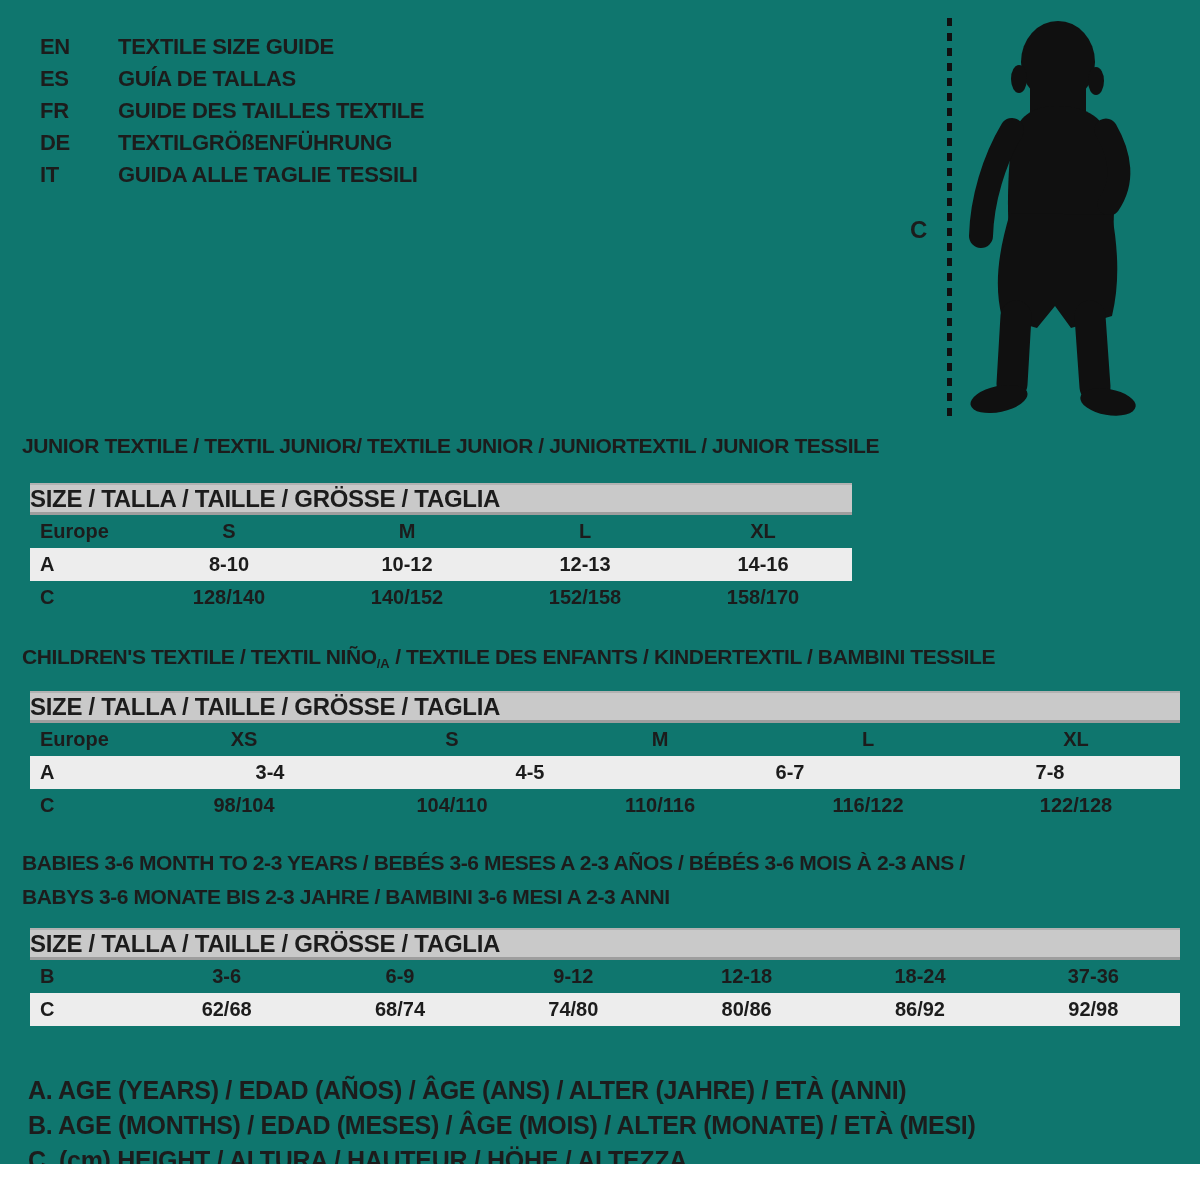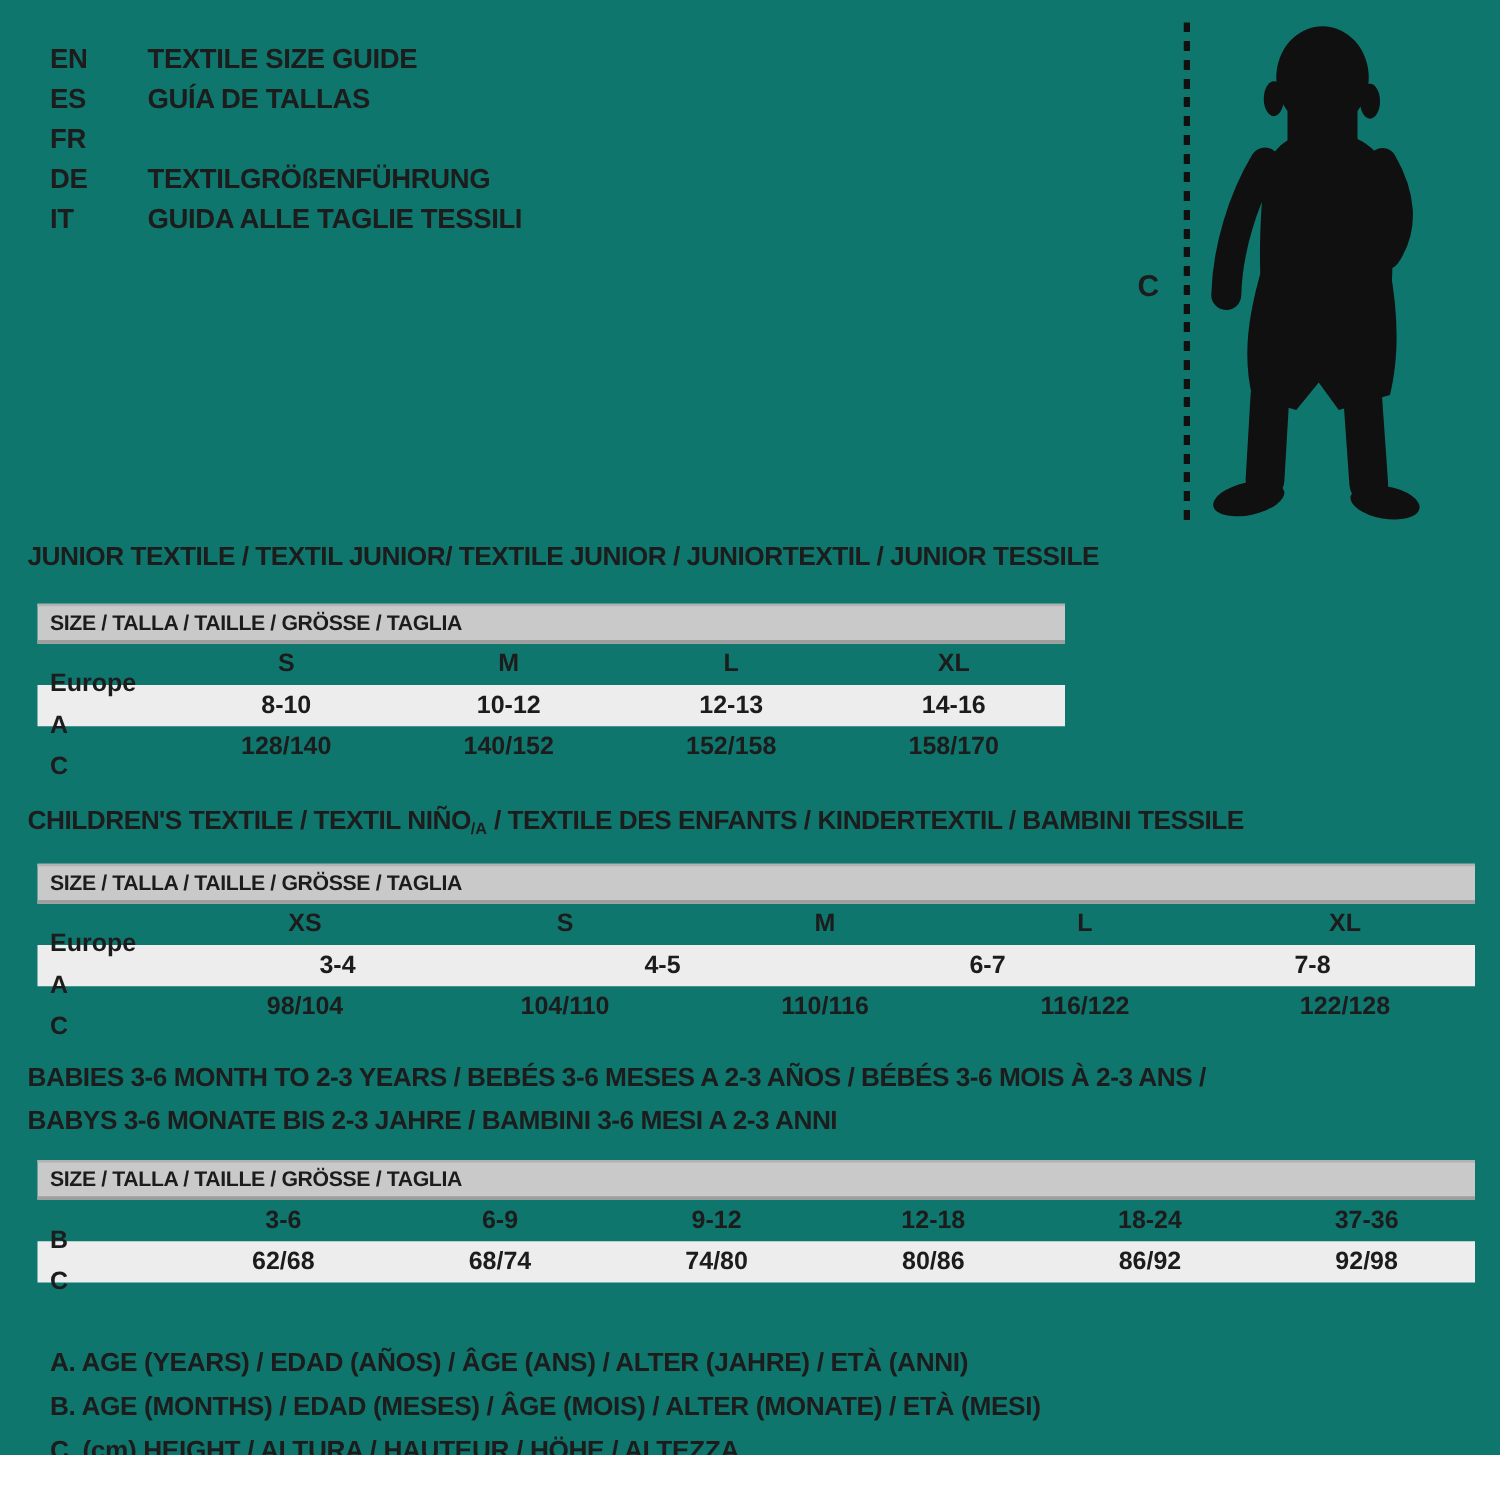--- a/index.html
+++ b/index.html
@@ -25,47 +25,48 @@
   
   .sec-title{position:absolute;left:22px;font-size:21px;letter-spacing:-0.4px;white-space:nowrap;}
   .sub{font-size:0.62em;position:relative;top:4px;letter-spacing:0;}
 
   
   .stable{position:absolute;left:30px;}
   .size-bar{
     height:27px;line-height:27px;background:var(--bar-bg,#c9c9c9);
     border-top:2px solid var(--bar-border-top,#b2b2b2);
     border-bottom:3px solid var(--bar-border-bottom,#9e9e9e);
-    font-size:17px;letter-spacing:-0.3px;padding-left:10px;box-sizing:content-box;
+    font-size:24px;letter-spacing:-0.3px;box-sizing:content-box;
   }
   .trow{display:flex;height:33px;line-height:33px;font-size:20px;}
-  .trow .lbl{width:110px;padding-left:10px;box-sizing:border-box;margin-top:16px;}
+  .trow .lbl{width:110px;padding-left:10px;box-sizing:border-box;}
   .trow .cell{flex:1;text-align:center;}
   .row-alt{background:var(--row-alt,#ededed);}
 
   
-  .legend{position:absolute;left:40px;top:1073px;font-size:21px;line-height:35px;letter-spacing:-0.3px;}
+  .legend{position:absolute;left:28px;top:1073px;font-size:25px;line-height:35px;letter-spacing:-0.3px;}
   .legend div{white-space:nowrap;}
 </style>
 </head>
 <body style="--bar-bg: #c9c9c9; --bar-border-top: #b2b2b2; --bar-border-bottom: #9e9e9e; --row-alt: #ededed; --silhouette: #101010; --text: #1c1c1c; --background: #ffffff;">
 
 <div class="canvas">
 
   <section class="lang-block">
     <div class="lang-row">
       <span class="lang-code">EN</span>
       <span class="lang-title">TEXTILE SIZE GUIDE</span>
     </div>
     <div class="lang-row">
       <span class="lang-code">ES</span>
       <span class="lang-title">GUÍA DE TALLAS</span>
     </div>
     <div class="lang-row">
       <span class="lang-code">FR</span>
+      <span class="lang-title">GUIDE DES TAILLES TEXTILE</span>
     </div>
     <div class="lang-row">
       <span class="lang-code">DE</span>
       <span class="lang-title">TEXTILGRÖßENFÜHRUNG</span>
     </div>
     <div class="lang-row">
       <span class="lang-code">IT</span>
       <span class="lang-title">GUIDA ALLE TAGLIE TESSILI</span>
     </div>
   </section>

